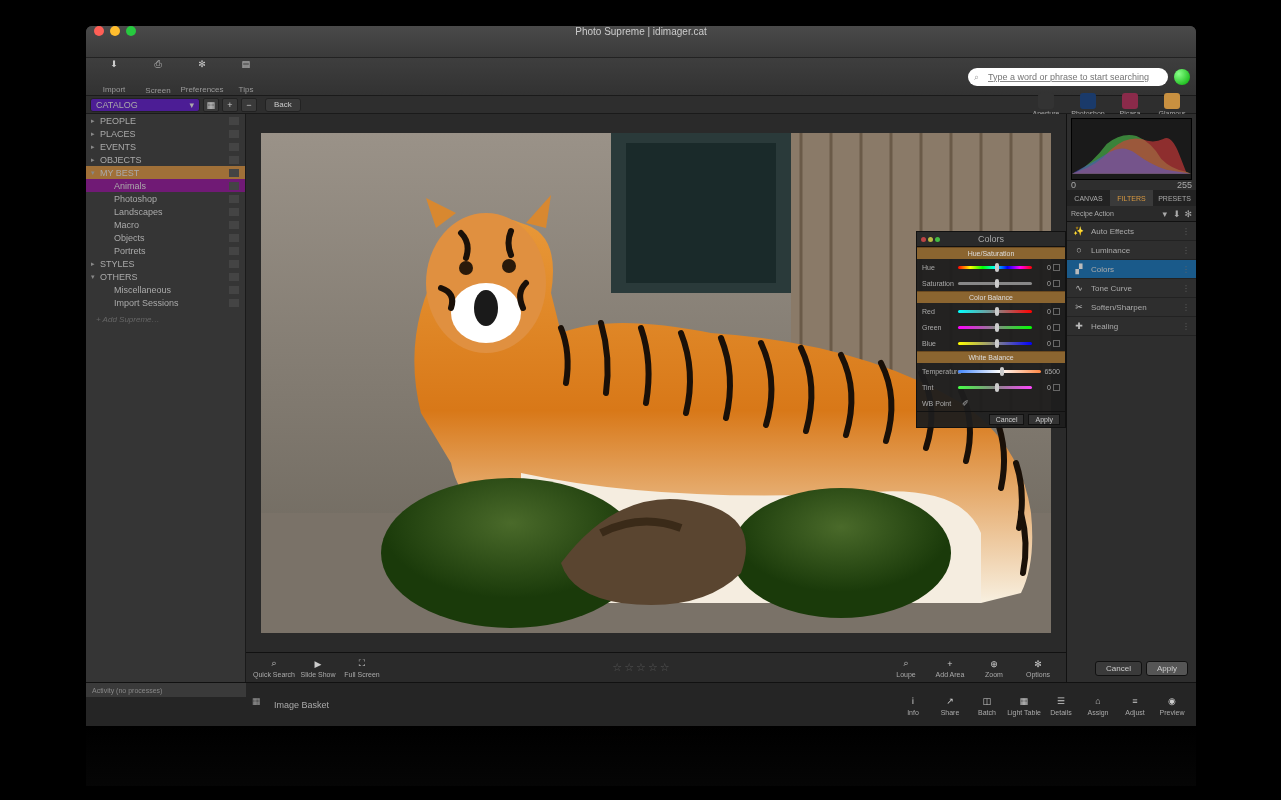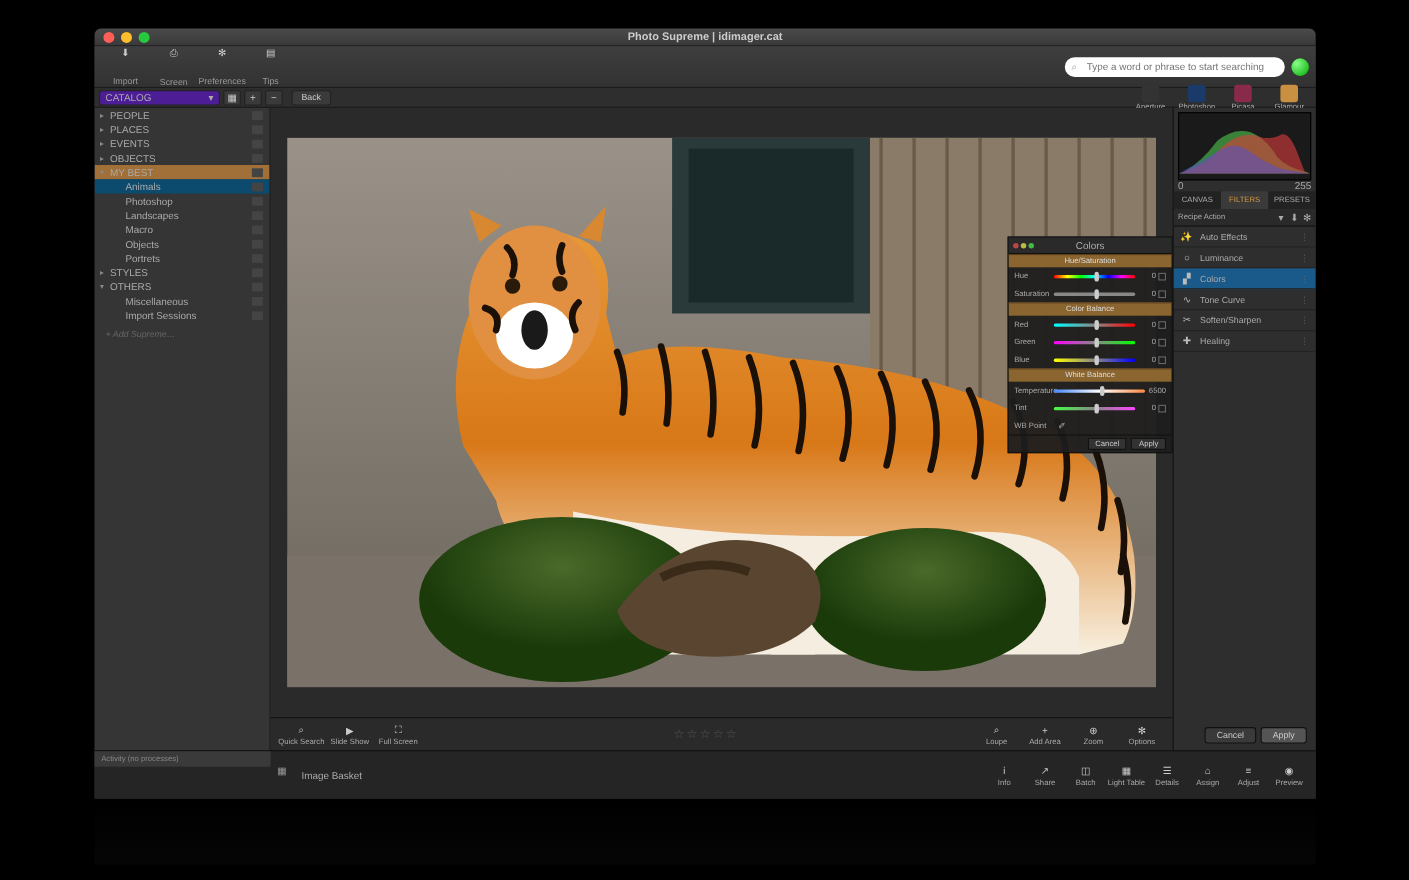--- a/index.html
+++ b/index.html
@@ -1,48 +1,48 @@
 <!DOCTYPE html>
 <html><head>
 <meta charset="utf-8">
 <style>
 * { margin:0; padding:0; box-sizing:border-box; font-family:"Lucida Grande","Helvetica Neue",Arial,sans-serif; font-size:9px; color:#aaa; }
 body { width:1281px; height:800px; background:radial-gradient(ellipse 800px 500px at 50% 50%, #3a2812 0%, #1a1208 30%, #000 70%); overflow:hidden; }
 .window { position:absolute; left:86px; top:26px; width:1110px; height:700px; background:#3a3a3a; border-radius:6px 6px 0 0; box-shadow:0 20px 60px rgba(0,0,0,.8); display:flex; flex-direction:column; }
-.titlebar { height:16px; background:linear-gradient(#4a4a4a,#3a3a3a); border-radius:6px 6px 0 0; display:flex; align-items:center; position:relative; border-bottom:1px solid #222;font-weight:bold; }
+.titlebar { height:32px; background:linear-gradient(#4a4a4a,#3a3a3a); border-radius:6px 6px 0 0; display:flex; position:relative; border-bottom:1px solid #222; }
 .traffic { display:flex; gap:6px; margin-left:8px; }
 .traffic span { width:10px; height:10px; border-radius:50%; }
 .tl-close{background:#ff5f56}.tl-min{background:#ffbd2e}.tl-max{background:#27c93f}
 .title { position:absolute; left:0; right:0; text-align:center; color:#ccc; font-size:10px; }
 .toolbar { height:38px; background:linear-gradient(#3e3e3e,#323232); border-bottom:1px solid #1a1a1a; display:flex; align-items:center; padding:0 6px; }
 .toolbtn { display:flex; flex-direction:column; align-items:center; justify-content:center; width:44px; height:34px; cursor:pointer; }
 .toolbtn .ic { width:18px; height:16px; display:flex; align-items:center; justify-content:center; color:#ccc; }
 .toolbtn span { font-size:8px; color:#999; margin-top:16px; }
 .search { margin-left:auto; background:#fff; border-radius:10px; height:18px; width:200px; display:flex; align-items:center; padding:0 6px; }
-.search input { border:none; outline:none; font-size:9px; color:#888; flex:1; background:transparent; }
+.search input { border:none; outline:none; font-size:9px; color:#888; flex:1; background:transparent;text-decoration:underline; }
 .magnify { width:10px; height:10px; color:#999; margin-right:4px; }
 .statusdot { width:16px; height:16px; border-radius:50%; background:radial-gradient(circle at 30% 30%,#8f8,#0a0); margin-left:6px; }
 .bar2 { height:18px; background:#2e2e2e; border-bottom:1px solid #1a1a1a; display:flex; align-items:center; padding:0 4px; }
 .catdrop { background:#4c1d95; border:1px solid #222; border-radius:3px; height:14px; width:110px; display:flex; align-items:center; padding:0 5px; font-size:8px; color:#ccc; }
 .sqbtn { width:16px; height:14px; background:#3a3a3a; border:1px solid #222; border-radius:2px; margin-left:3px; display:flex; align-items:center; justify-content:center; cursor:pointer; font-size:9px; color:#ccc; }
 .backbtn { background:#3a3a3a; border:1px solid #222; border-radius:3px; height:14px; padding:0 8px; margin-left:8px; color:#ccc; font-size:8px; display:flex; align-items:center; cursor:pointer; }
 .extapps { margin-left:auto; display:flex; gap:2px; }
 .extapp { display:flex; flex-direction:column; align-items:center; width:40px; cursor:pointer; }
 .extapp .ic2 { width:16px; height:16px; border-radius:3px; }
 .extapp span { font-size:7px; margin-top:1px; }
 .body { flex:1; display:flex; overflow:hidden; }
 .sidebar { width:160px; background:#353535; border-right:1px solid #1a1a1a; overflow-y:auto; }
 .cat { height:13px; display:flex; align-items:center; padding:0 6px 0 14px; color:#bbb; font-size:8px; cursor:pointer; position:relative; }
 .cat::before { content:"▸"; position:absolute; left:5px; font-size:7px; color:#888; }
 .cat.exp::before { content:"▾"; }
 .cat.sel { background:#a07038; color:#fff; }
 .cat .sq { margin-left:auto; width:10px; height:8px; background:#444; }
 .sub { height:13px; padding-left:28px; display:flex; align-items:center; font-size:8px; color:#aaa; cursor:pointer; position:relative; }
 .sub .sq { margin-left:auto; margin-right:6px; width:10px; height:8px; background:#444; }
-.sub.sel { background:#0c4a6e; color:#fff;text-align:right; }
+.sub.sel { background:#701a75; color:#fff;text-align:right; }
 .addcat { padding:6px 10px; font-size:8px; color:#666; font-style:italic; cursor:pointer; }
 .center { flex:1; display:flex; flex-direction:column; background:#2a2a2a; }
 .canvas { flex:1; position:relative; display:flex; align-items:center; justify-content:center; }
 .photo { width:790px; height:500px; position:relative; overflow:hidden; }
 .photo svg { width:100%; height:100%; display:block; }
 .colorpanel { position:absolute; right:0; top:117px; width:150px; background:rgba(30,30,30,.95); border:1px solid #111; }
 .colorpanel .hdr { height:15px; background:#2a2a2a; display:flex; align-items:center; justify-content:center; border-bottom:1px solid #111; position:relative; }
 .colorpanel .hdr .dots { position:absolute; left:4px; display:flex; gap:2px; }
 .colorpanel .hdr .dots span { width:5px; height:5px; border-radius:50%; }
 .sect { background:#8b6530; height:12px; display:flex; align-items:center; justify-content:center; font-size:7px; color:#ddd; border-top:1px solid #6b4a20; }

